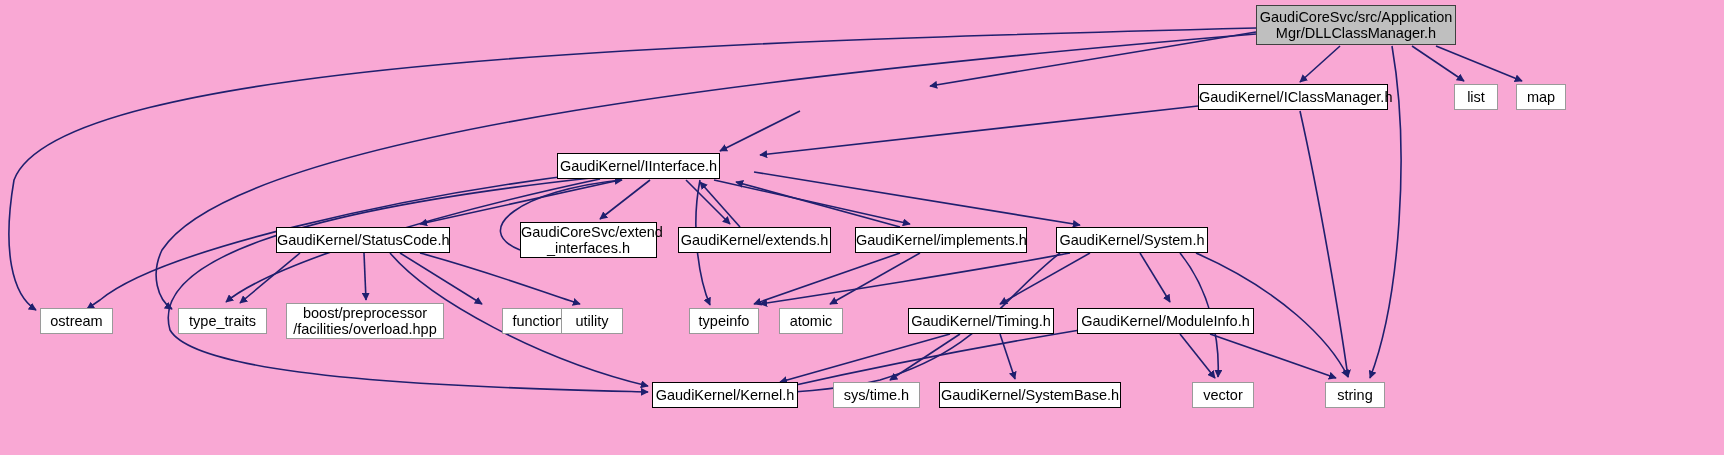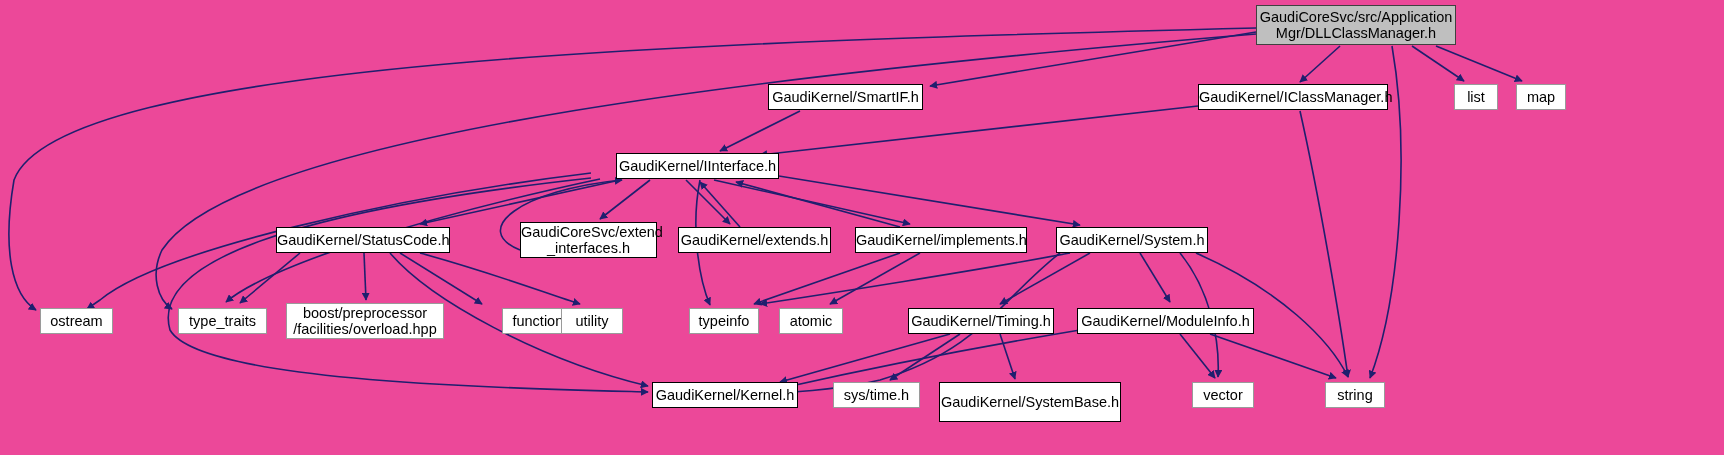--- a/index.html
+++ b/index.html
@@ -4,21 +4,21 @@
 <style>
   html, body {
     margin: 0;
     padding: 0;
     background: #ffffff;
   }
   #graph-root {
     position: relative;
     width: 1724px;
     height: 455px;
-    background: #ec4899;
+    background: #f9a8d4;
     font-family: "Liberation Sans", sans-serif;
     overflow: hidden;
   }
   #edge-layer {
     position: absolute;
     left: 0;
     top: 0;
     width: 1724px;
     height: 455px;
     pointer-events: none;
@@ -148,37 +148,34 @@
 
       <path d="M 1210 334 L 1336 378"></path>
     </g>
   </svg>
 
   <div class="node root" style="left:1256px; top:5px; width:200px; height:40px;">
     <span class="label">GaudiCoreSvc/src/Application
 Mgr/DLLClassManager.h</span>
   </div>
 
-  <div class="node" style="left:768px; top:84px; width:155px; height:26px;">
-    <span class="label">GaudiKernel/SmartIF.h</span>
-  </div>
 
   <div class="node" style="left:1198px; top:84px; width:190px; height:26px;">
     <span class="label">GaudiKernel/IClassManager.h</span>
   </div>
 
   <div class="node sys" style="left:1454px; top:84px; width:44px; height:26px;justify-content:flex-end;">
     <span class="label">list</span>
   </div>
 
   <div class="node sys" style="left:1516px; top:84px; width:50px; height:26px;">
     <span class="label">map</span>
   </div>
 
-  <div class="node" style="left:616px; top:153px; width:163px; height:26px;">
+  <div class="node" style="left:557px; top:153px; width:163px; height:26px;">
     <span class="label">GaudiKernel/IInterface.h</span>
   </div>
 
   <div class="node" style="left:276px; top:227px; width:174px; height:26px;">
     <span class="label">GaudiKernel/StatusCode.h</span>
   </div>
 
   <div class="node" style="left:520px; top:222px; width:137px; height:36px;">
     <span class="label">GaudiCoreSvc/extend
 _interfaces.h</span>
@@ -234,21 +231,21 @@
   </div>
 
   <div class="node" style="left:652px; top:382px; width:146px; height:26px;">
     <span class="label">GaudiKernel/Kernel.h</span>
   </div>
 
   <div class="node sys" style="left:833px; top:382px; width:87px; height:26px;">
     <span class="label">sys/time.h</span>
   </div>
 
-  <div class="node" style="left:939px; top:382px; width:182px; height:40px;">
+  <div class="node" style="left:939px; top:382px; width:182px; height:26px;">
     <span class="label">GaudiKernel/SystemBase.h</span>
   </div>
 
   <div class="node sys" style="left:1192px; top:382px; width:62px; height:26px;">
     <span class="label">vector</span>
   </div>
 
   <div class="node sys" style="left:1325px; top:382px; width:60px; height:26px;">
     <span class="label">string</span>
   </div>

